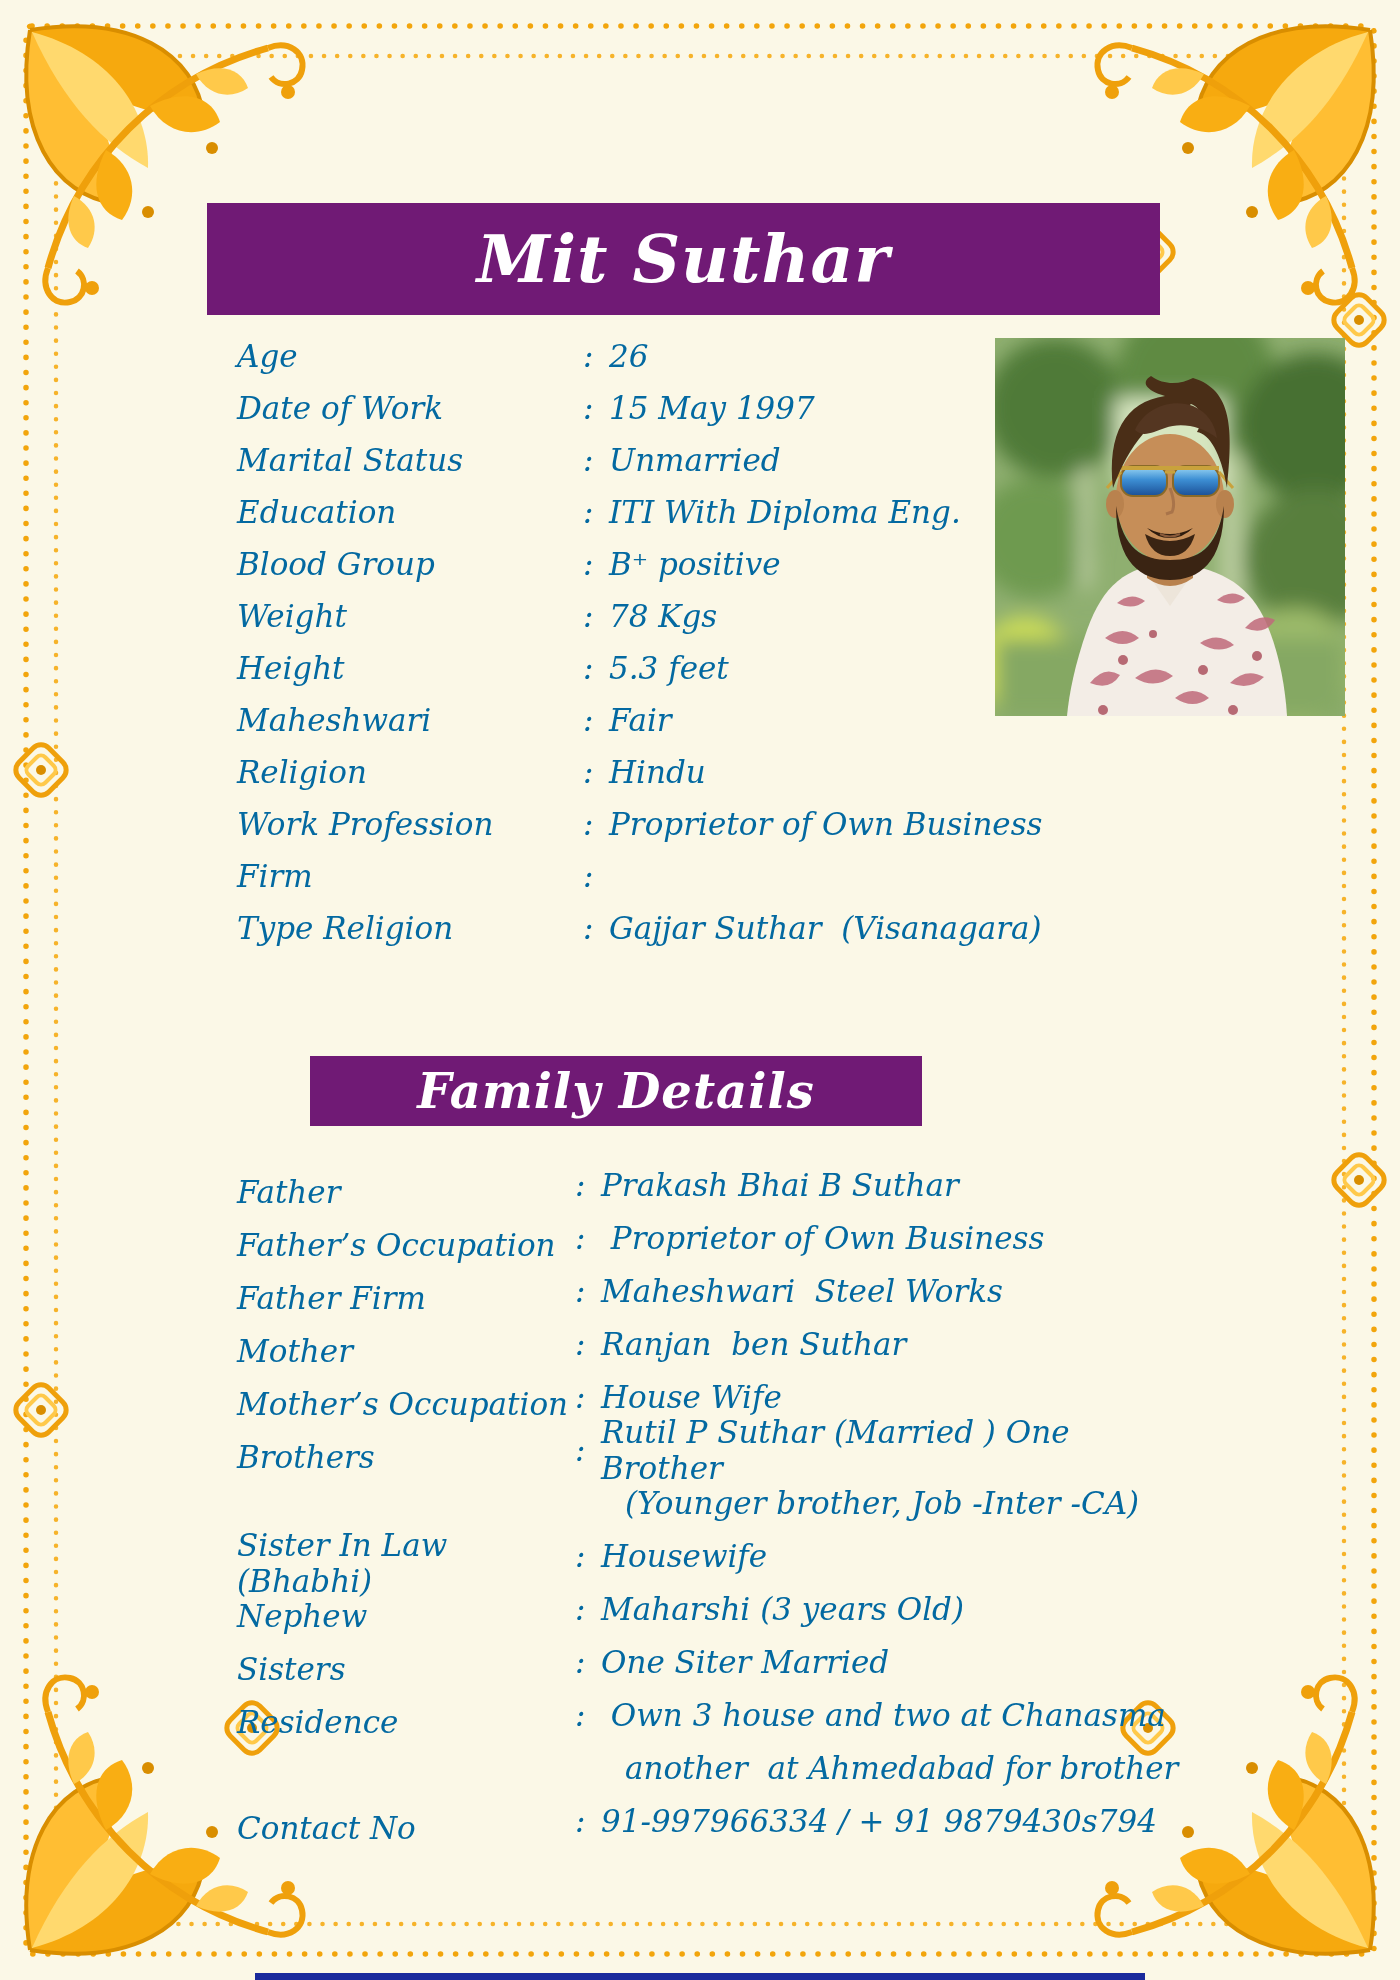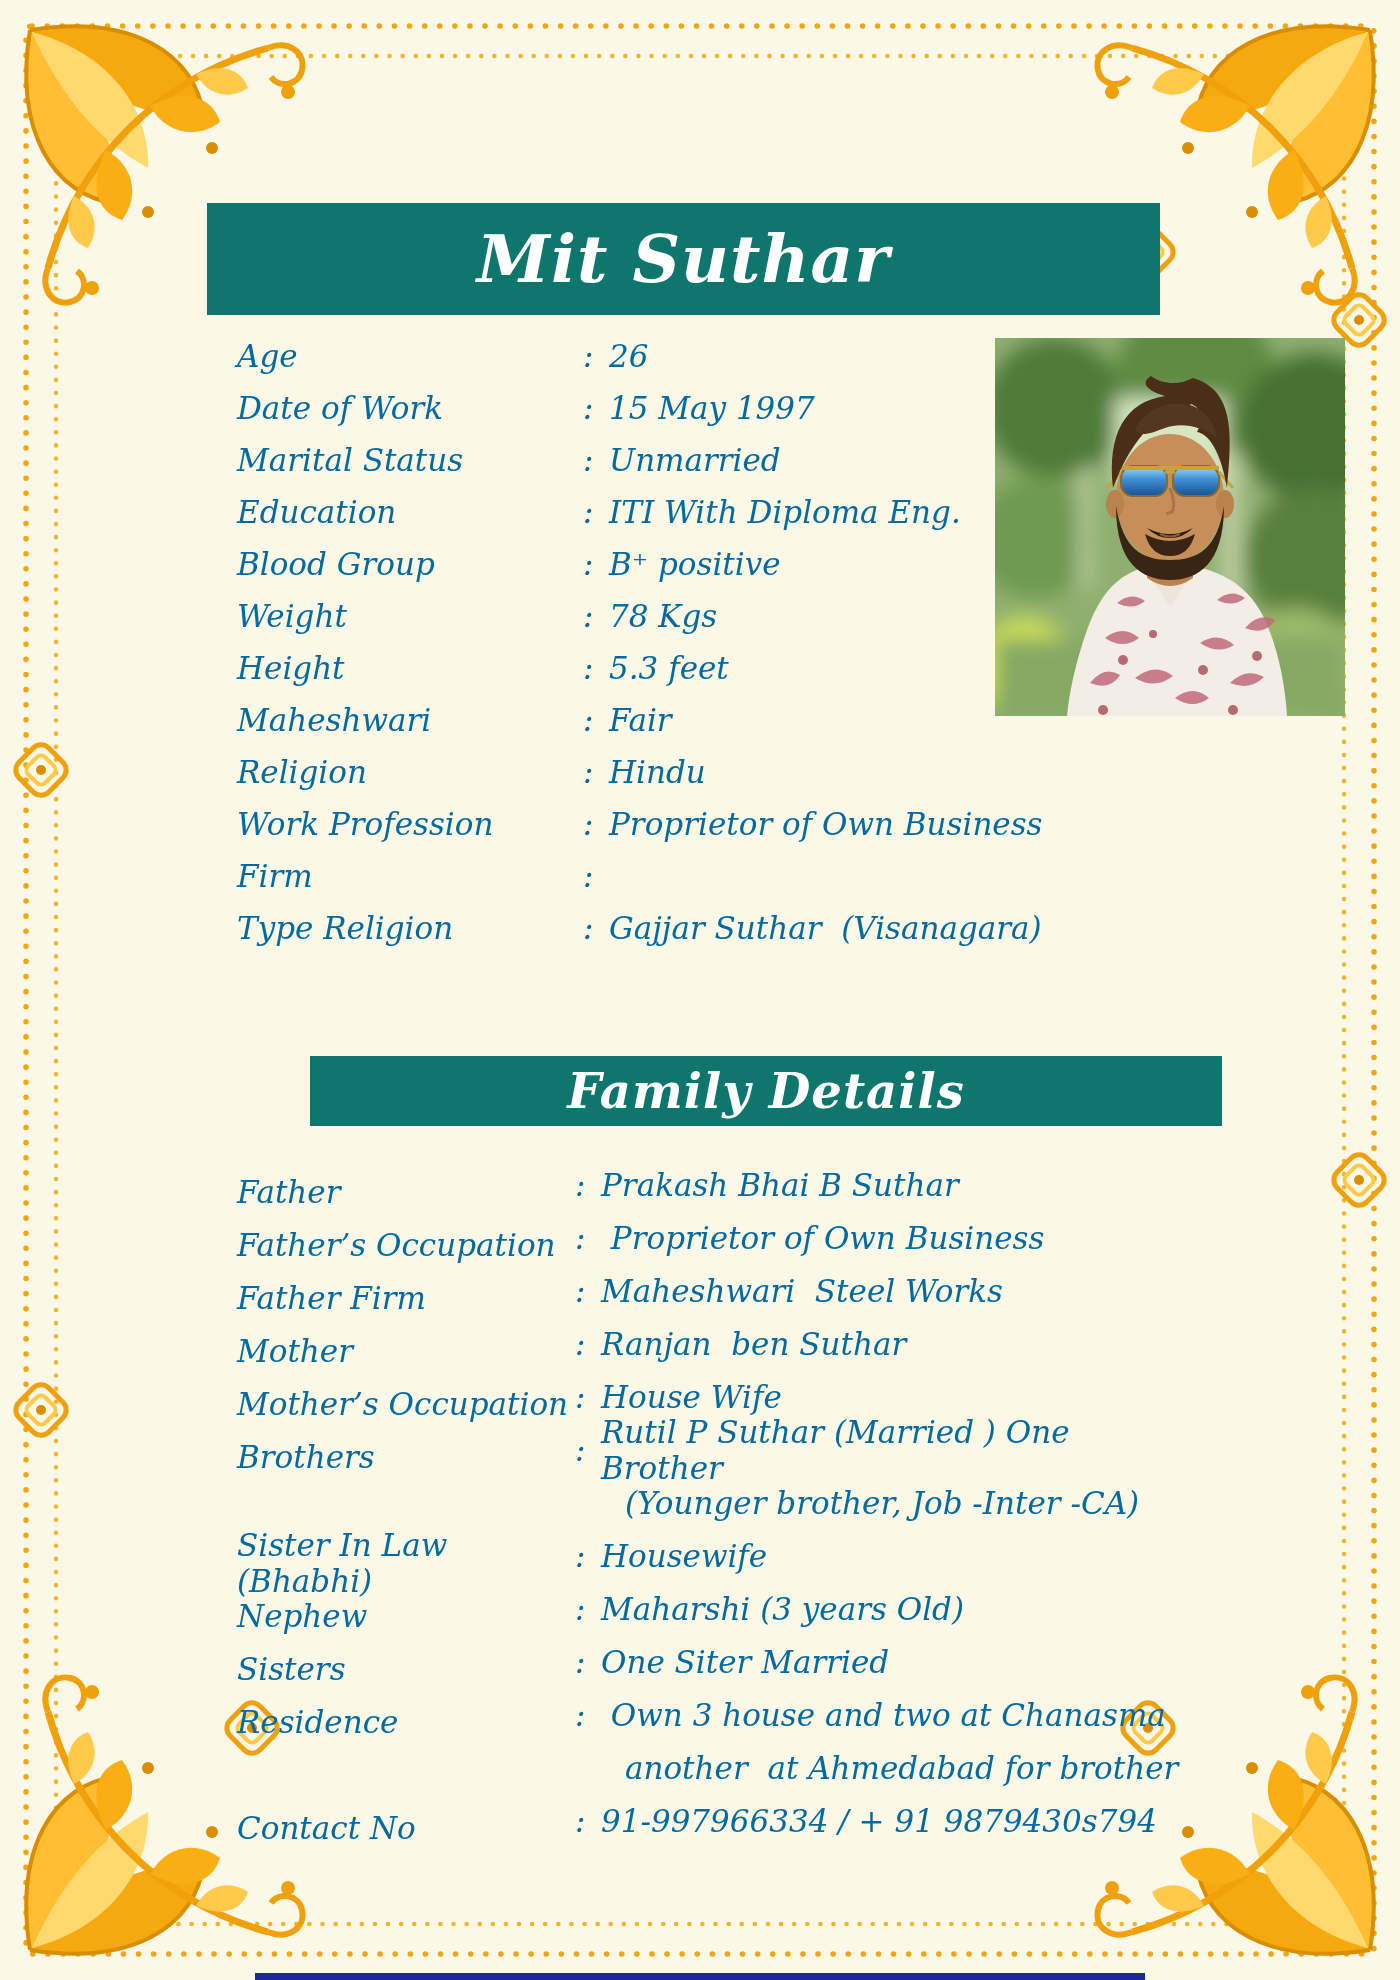--- a/index.html
+++ b/index.html
@@ -4,26 +4,26 @@
 <style>
   html,body { margin:0; padding:0; }
   body { width:1400px; height:1980px; }
   .page {
     position:relative; width:1400px; height:1980px;
     background:#FBF8E7; overflow:hidden;
     font-family:"DejaVu Serif", serif;
   }
   .border-svg { position:absolute; left:0; top:0; }
   .banner {
-    position:absolute; background:#0f766e; color:#FFFFFF;
+    position:absolute; background:#701a75; color:#FFFFFF;
     display:flex; align-items:center; justify-content:center;
     font-style:italic; font-weight:bold; letter-spacing:1px;
   }
   .main-banner   { left:207px; top:203px; width:953px; height:112px; font-size:66px; }
-  .family-banner { left:310px; top:1056px; width:912px; height:70px; font-size:48px; }
+  .family-banner { left:310px; top:1056px; width:612px; height:70px; font-size:48px; }
   .rows { position:absolute; left:237px; font-style:italic; color:#0369a1; }
   .row  { display:flex; align-items:center; }
   .personal-list { top:330px; width:930px; }
   .personal-list .row { height:52px; font-size:31px; }
   .personal-list .lbl { width:346px; flex:none; }
   .family-list { top:1158px; width:960px; }
   .family-list .row { height:53px; font-size:31px; }
   .family-list .lbl { width:338px; flex:none;margin-top:15px; }
   .lbl { white-space:pre-wrap; }
   .sep { width:26px; flex:none; text-align:left; }

